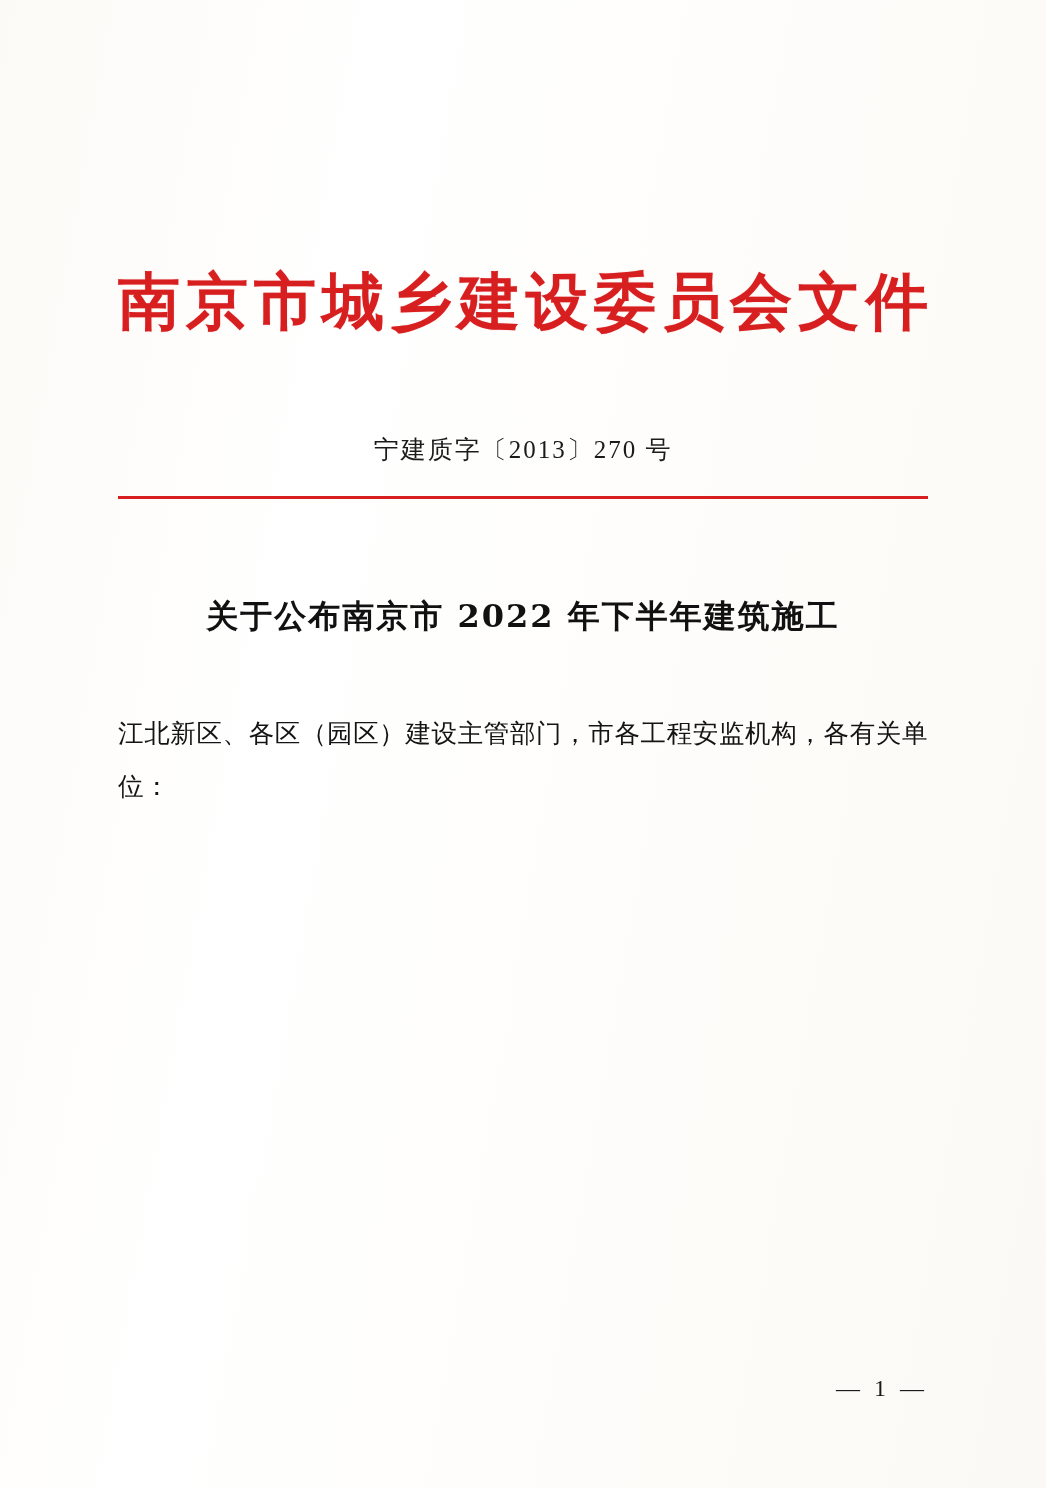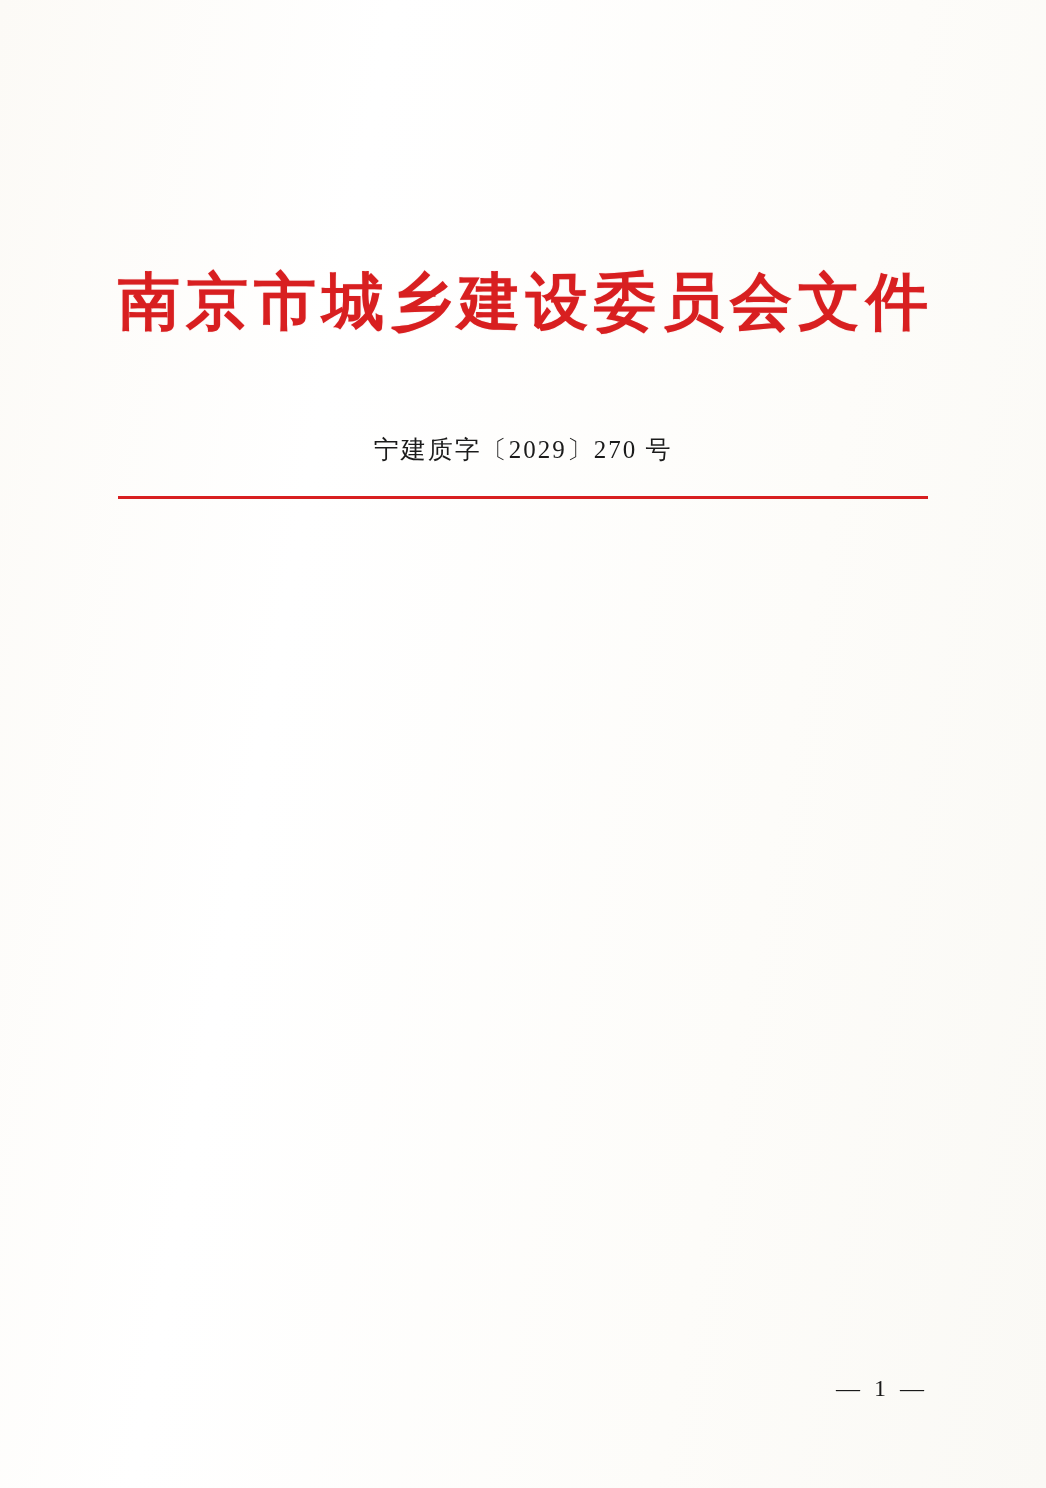--- a/index.html
+++ b/index.html
@@ -109,26 +109,28 @@
 
 <div class="page">
   <div class="paper-tint"></div>
 
   <div class="content">
 
     <div class="doc-header">
       <div class="org-title">南京市城乡建设委员会文件</div>
     </div>
 
-    <div class="doc-number">宁建质字〔2029〕270 号</div>
+    <div class="doc-number">宁建质字〔2013〕270 号</div>
 
     <div class="red-rule"></div>
 
     <div class="doc-title">
+      <span class="line">关于公布南京市 2022 年下半年建筑施工</span>
     </div>
 
     <div class="body-text">
+      <p>江北新区、各区（园区）建设主管部门，市各工程安监机构，各有关单位：</p>
     </div>
 
   </div>
 
   <div class="page-footer">— 1 —</div>
 </div>
 
 </body></html>

